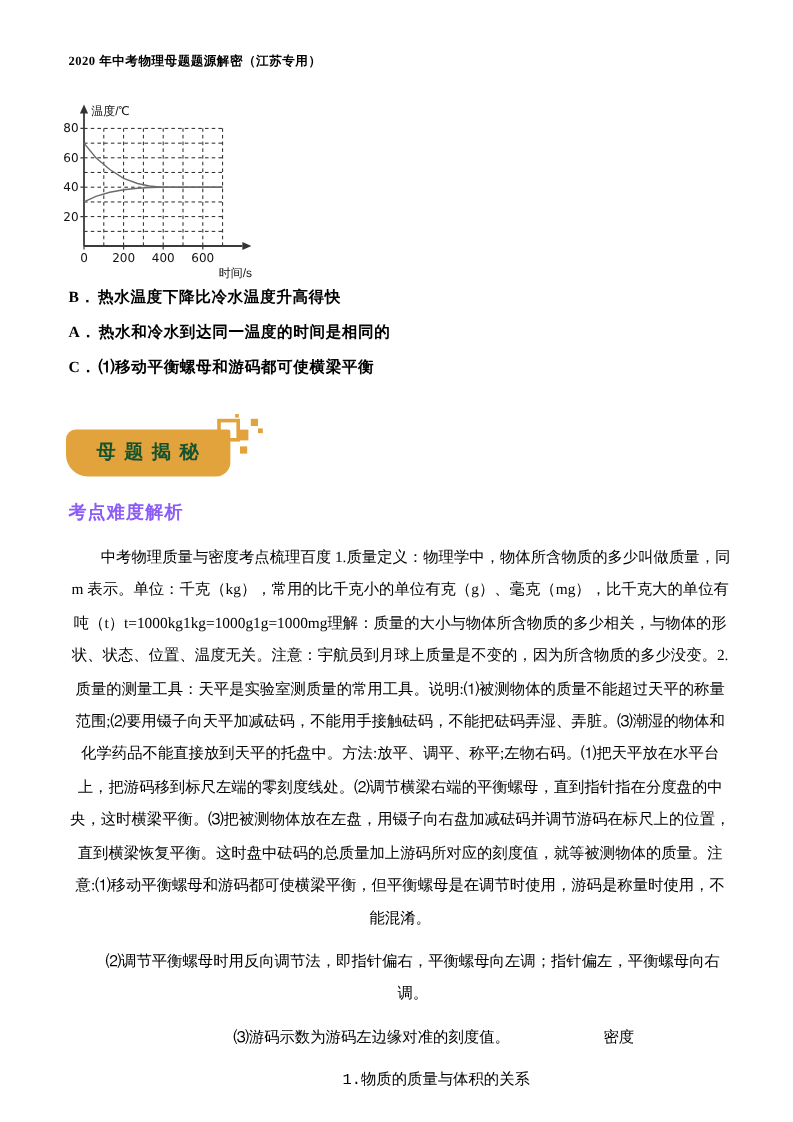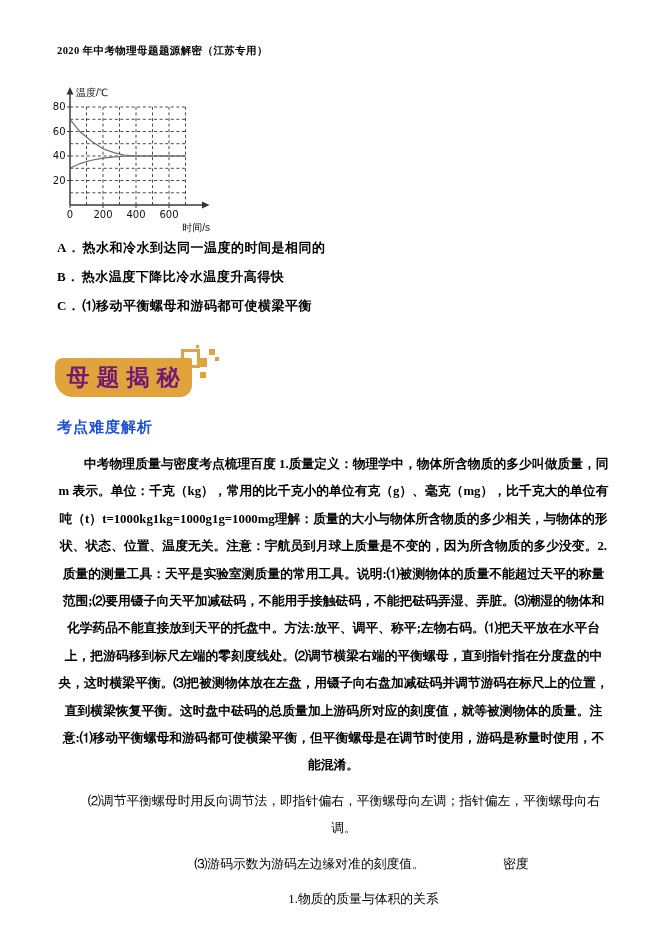--- a/index.html
+++ b/index.html
@@ -30,21 +30,21 @@
   .opt-letter{margin-right:2px;}
 
   
   .badge{position:absolute;left:55px;top:342px;width:180px;height:62px;}
   .badge-body{
     position:absolute;left:0;top:16px;width:137px;height:39px;
     border-radius:8px 2px 12px 18px;
     display:flex;align-items:center;justify-content:center;
   }
   .badge-label{
-    color:#701a75;font-weight:bold;font-size:23px;letter-spacing:7px;
+    color:#14532d;font-weight:bold;font-size:16px;letter-spacing:7px;
     font-family:"Liberation Sans",sans-serif;padding-left:6px;
   }
   .sq{position:absolute;display:block;}
   .sq.hollow{left:126px;top:7px;width:13px;height:13px;border:3.5px solid;background:transparent !important;}
   .sq.s1{left:143px;top:16px;width:9px;height:9px;}
   .sq.s2{left:154px;top:7px;width:6px;height:6px;}
   .sq.s3{left:145px;top:30px;width:6px;height:6px;}
   .sq.s4{left:160px;top:15px;width:4px;height:4px;}
   .sq.s5{left:141px;top:3px;width:3px;height:3px;}
 
@@ -54,25 +54,25 @@
     font-size:15px;font-weight:bold;font-family:"Liberation Sans",sans-serif;
     letter-spacing:1px;
   }
 
   
   .body-text{
     position:absolute;left:57px;top:451px;width:553px;
     font-size:12.8px;line-height:27.4px;
   }
   .body-text p{margin:0;text-align:center;}
-  .p1{text-indent:2em;text-align:justify;font-weight:bold;}
+  .p1{text-indent:2em;text-align:justify;}
   .p2{margin-top:8px !important;padding-left:21px;}
   .p3{margin-top:8px !important;padding-left:56px;}
   .p3 .gap{display:inline-block;width:78px;}
-  .p4{margin-top:8px !important;padding-left:60px;}
+  .p4{margin-top:8px !important;padding-left:60px;font-family:Liberation Mono, monospace;}
 </style>
 </head>
 <body>
 
 <div class="page">
 
   <div class="doc-header">2020 年中考物理母题题源解密（江苏专用）</div>
 
   <div class="chart">
     <svg width="175" height="152" viewBox="0 0 175 152">
@@ -113,43 +113,43 @@
         <text class="ticklabel" text-anchor="middle" x="117.0" y="134">600</text>
         <polyline class="curve" points="18.0,35.3 27.9,47.5 39.5,57.3 51.0,64.7 62.6,68.9 72.5,71.0 82.4,72.0 133.5,72.0"></polyline>
         <polyline class="curve" points="18.0,84.3 27.9,79.6 39.5,76.2 51.0,74.1 62.6,72.9 72.5,72.2 82.4,72.0 133.5,72.0"></polyline>
         <text class="axislabel" x="24" y="12">温度/℃</text>
         <text class="axislabel" text-anchor="end" x="158" y="147">时间/s</text>
       </svg>
   </div>
 
   <div class="options">
     <div class="option">
-      <span class="opt-letter">A．</span><span>热水和冷水到达同一温度的时间是相同的</span>
+      <span class="opt-letter">B．</span><span>热水温度下降比冷水温度升高得快</span>
     </div>
     <div class="option">
-      <span class="opt-letter">B．</span><span>热水温度下降比冷水温度升高得快</span>
+      <span class="opt-letter">A．</span><span>热水和冷水到达同一温度的时间是相同的</span>
     </div>
     <div class="option">
       <span class="opt-letter">C．</span><span>⑴移动平衡螺母和游码都可使横梁平衡</span>
     </div>
   </div>
 
   <div class="badge">
     <div class="badge-body badge-paint" style="background-color: rgb(226, 163, 61);">
       <span class="badge-label">母题揭秘</span>
     </div>
     <span class="sq hollow badge-outline" style="border-color: rgb(226, 163, 61);"></span>
     <span class="sq s1 badge-paint" style="background-color: rgb(226, 163, 61);"></span>
     <span class="sq s2 badge-paint" style="background-color: rgb(226, 163, 61);"></span>
     <span class="sq s3 badge-paint" style="background-color: rgb(226, 163, 61);"></span>
     <span class="sq s4 badge-paint" style="background-color: rgb(226, 163, 61);"></span>
     <span class="sq s5 badge-paint" style="background-color: rgb(226, 163, 61);"></span>
   </div>
 
-  <div class="section-title" style="color: #1d4ed8;">考点难度解析</div>
+  <div class="section-title" style="color: #8b5cf6;">考点难度解析</div>
 
   <div class="body-text">
     <p class="p1">中考物理质量与密度考点梳理百度 1.质量定义：物理学中，物体所含物质的多少叫做质量，同 m 表示。单位：千克（kg），常用的比千克小的单位有克（g）、毫克（mg），比千克大的单位有吨（t）t=1000kg1kg=1000g1g=1000mg理解：质量的大小与物体所含物质的多少相关，与物体的形状、状态、位置、温度无关。注意：宇航员到月球上质量是不变的，因为所含物质的多少没变。2.质量的测量工具：天平是实验室测质量的常用工具。说明:⑴被测物体的质量不能超过天平的称量范围;⑵要用镊子向天平加减砝码，不能用手接触砝码，不能把砝码弄湿、弄脏。⑶潮湿的物体和化学药品不能直接放到天平的托盘中。方法:放平、调平、称平;左物右码。⑴把天平放在水平台上，把游码移到标尺左端的零刻度线处。⑵调节横梁右端的平衡螺母，直到指针指在分度盘的中央，这时横梁平衡。⑶把被测物体放在左盘，用镊子向右盘加减砝码并调节游码在标尺上的位置，直到横梁恢复平衡。这时盘中砝码的总质量加上游码所对应的刻度值，就等被测物体的质量。注意:⑴移动平衡螺母和游码都可使横梁平衡，但平衡螺母是在调节时使用，游码是称量时使用，不能混淆。</p>
     <p class="p2">⑵调节平衡螺母时用反向调节法，即指针偏右，平衡螺母向左调；指针偏左，平衡螺母向右调。</p>
     <p class="p3"><span>⑶游码示数为游码左边缘对准的刻度值。</span><span class="gap"></span><span>密度</span></p>
     <p class="p4">1.物质的质量与体积的关系</p>
   </div>
 
 </div>
 

